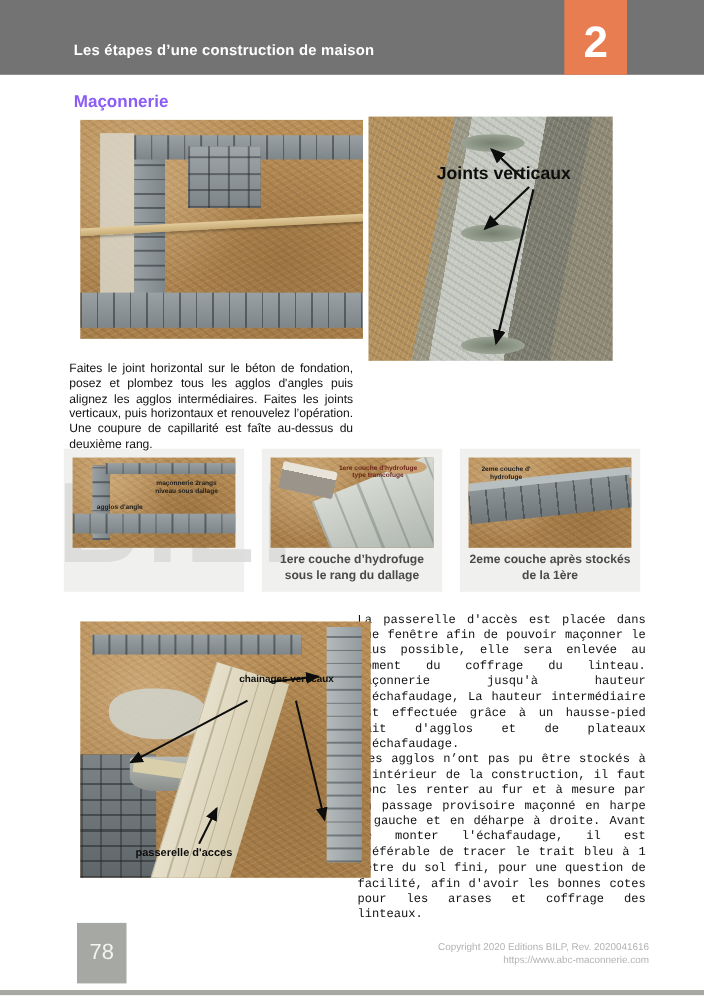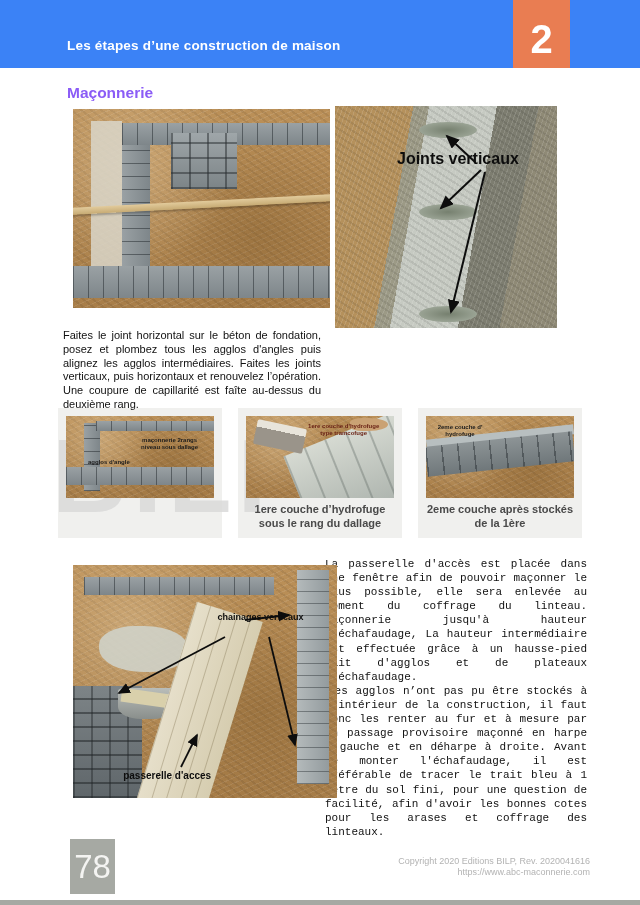--- a/index.html
+++ b/index.html
@@ -1,20 +1,20 @@
 <!DOCTYPE html>
 <html><head>
 <meta charset="utf-8">
 <style>
   html,body{margin:0;padding:0;background:#ffffff;}
   .page{position:relative;width:640px;height:905px;background:#ffffff;overflow:hidden;
         font-family:"Liberation Sans","DejaVu Sans",sans-serif;}
 
   
-  .header-band{position:absolute;left:0;top:0;width:640px;height:68px;background:#3b82f6;}
+  .header-band{position:absolute;left:0;top:0;width:640px;height:68px;background:#737373;}
   .header-title{position:absolute;left:67px;top:38px;color:#ffffff;font-size:13.5px;font-weight:bold;letter-spacing:.2px;}
   .chapter-badge{position:absolute;left:513px;top:0;width:57px;height:68px;background:#e97d52;
                  display:flex;align-items:center;justify-content:center;}
   .chapter-badge span{color:#ffffff;font-size:40px;font-weight:bold;margin-top:10px;}
 
   .section-title{position:absolute;left:67px;top:84px;color:#8b5cf6;font-size:15.5px;font-weight:bold;}
 
   
   .watermark{position:absolute;left:52px;top:338px;z-index:1;color:#dadada;font-weight:bold;
              font-size:104px;line-height:92px;letter-spacing:6px;white-space:nowrap;opacity:.85;}
@@ -96,21 +96,21 @@
 
   
   .bodytext{position:absolute;left:325px;top:557px;width:262px;font-size:11px;line-height:14.1px;
             text-align:justify;color:#111;}
   .bodytext p{margin:0;font-family:Liberation Mono, monospace;}
   .bodytext p + p{text-indent:3px;}
 
   
   .page-number-box{position:absolute;left:70px;top:839px;width:45px;height:55px;background:#a6a9a3;
       display:flex;align-items:center;justify-content:center;}
-  .page-number-box span{color:#f4f4f2;font-size:33px;}
+  .page-number-box span{color:#f4f4f2;font-size:20px;}
   .copyright{position:absolute;right:50px;top:856px;text-align:right;font-size:9px;line-height:11px;color:#b3b3b3;}
   .bottom-bar{position:absolute;left:0;bottom:0;width:640px;height:5px;background:#a6a9a3;}
 </style>
 </head>
 <body>
 
 <div class="page">
 
   <div class="header-band">
     <div class="header-title">Les étapes d’une construction de maison</div>

